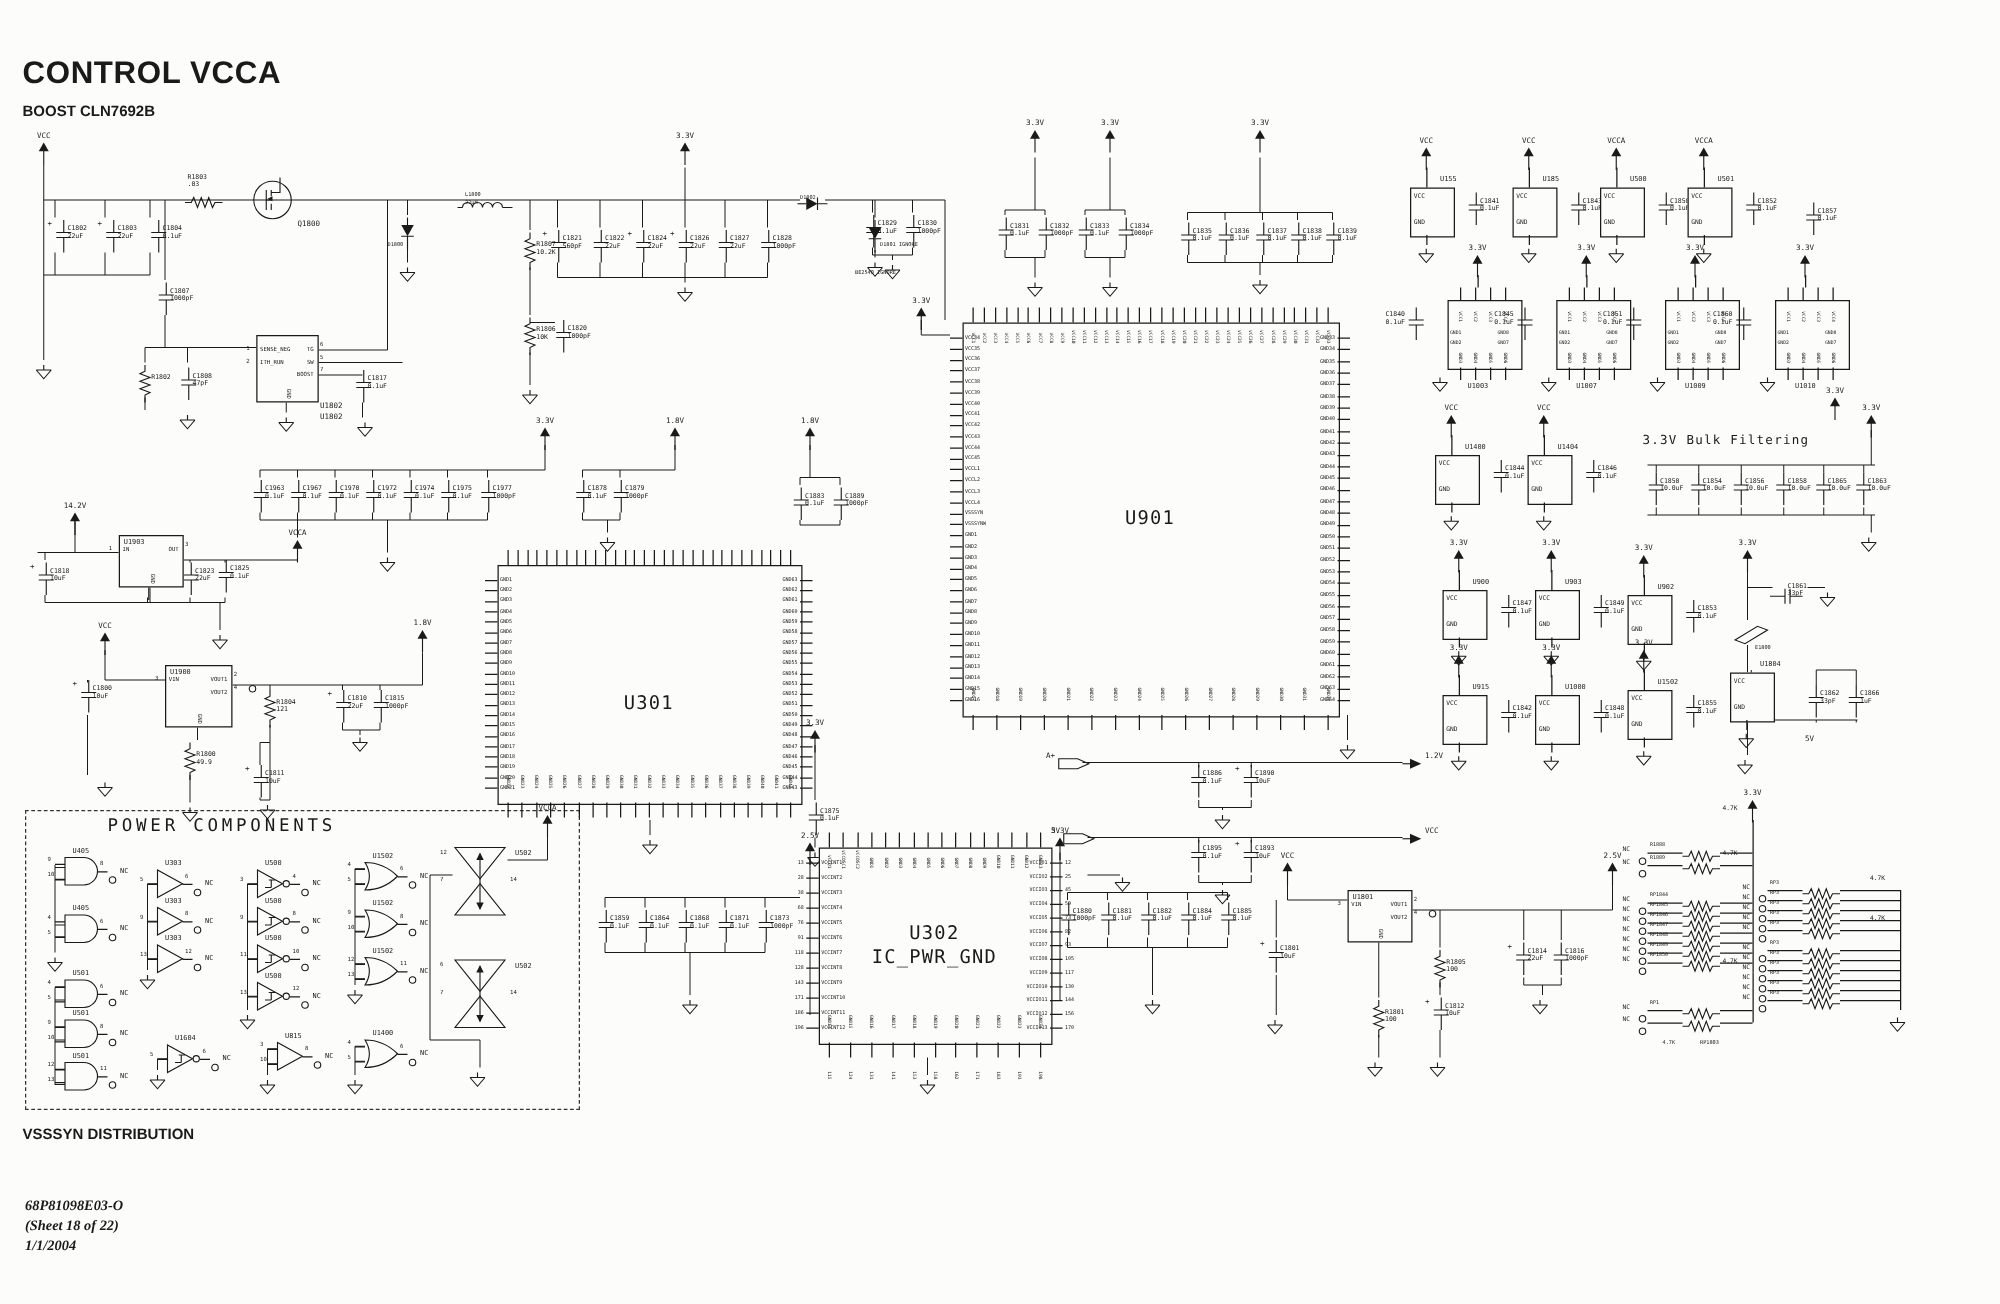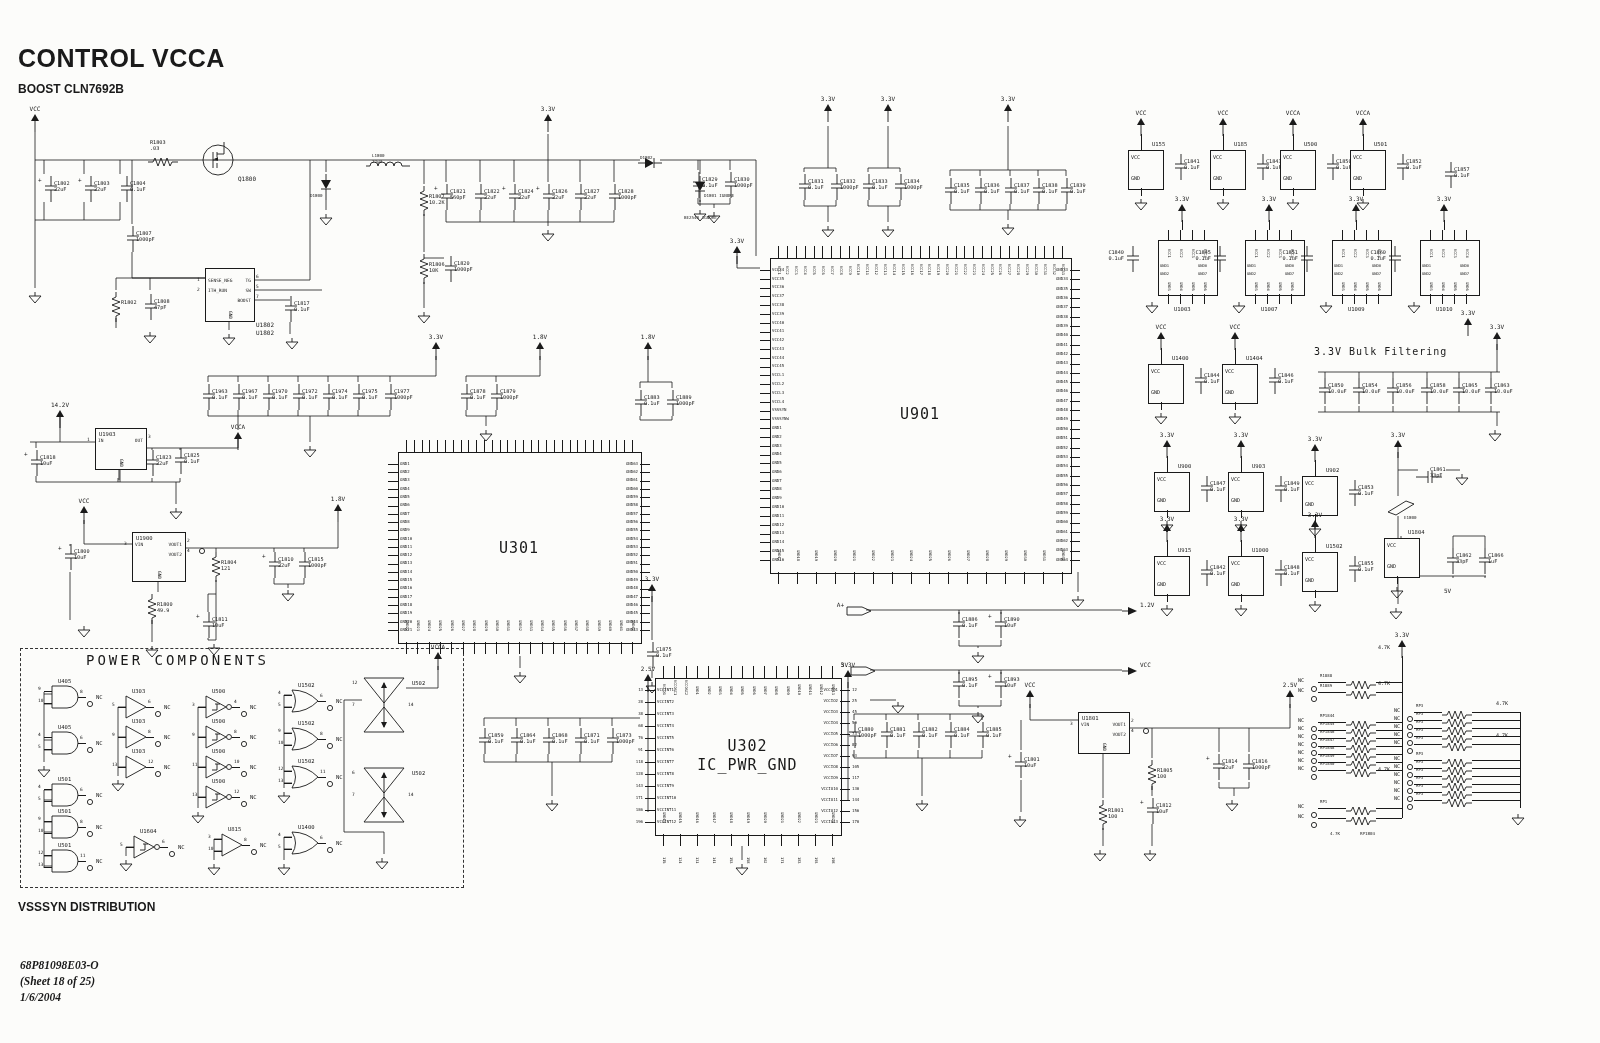--- a/index.html
+++ b/index.html
@@ -20,22 +20,22 @@
   svg{overflow:visible}
 </style>
 </head>
 <body>
 
 <div id="board">
   <div class="a t1" style="left:18px;top:44px">CONTROL VCCA</div>
   <div class="a t2" style="left:18px;top:82px">BOOST CLN7692B</div>
   <div class="a t3" style="left:18px;top:900px">VSSSYN DISTRIBUTION</div>
   <div class="a ft" style="left:20px;top:958px">68P81098E03-O</div>
-  <div class="a ft" style="left:20px;top:974px">(Sheet 18 of 25)</div>
-  <div class="a ft" style="left:20px;top:990px">1/6/2004</div>
+  <div class="a ft" style="left:20px;top:974px">(Sheet 18 of 22)</div>
+  <div class="a ft" style="left:20px;top:990px">1/1/2004</div>
 
   <div class="a" style="left:20px;top:648px;width:442px;height:238px;border:1.2px dashed #333"></div>
 
   <svg class="a" style="left:0;top:0" width="1600" height="1043" viewBox="0 0 1600 1043">
     <path fill="none" stroke="#1a1a1a" stroke-width="0.8" d="
       M35,132 V288 M35,160 H640 M660,160 H756 M756,160 V256
       M44,160 V174 M84,160 V174 M120,160 V174 M44,202 V220 M84,202 V220 M120,202 V220 M35,220 H120
       M132,160 V224 M132,252 V278 M132,278 H205
       M326,160 V172 M326,200 V210
       M548,134 V160
@@ -1657,21 +1657,21 @@
     <div class="w" style="left: 1005.2px; top: 572px; width: 1px; height: 12px;"></div>
     <div class="a" style="left: 1003.2px; top: 546px; height: 26px;"><span class="vt">GND29</span></div>
     <div class="w" style="left: 1024.13px; top: 572px; width: 1px; height: 12px;"></div>
     <div class="a" style="left: 1022.13px; top: 546px; height: 26px;"><span class="vt">GND30</span></div>
     <div class="w" style="left: 1043.07px; top: 572px; width: 1px; height: 12px;"></div>
     <div class="a" style="left: 1041.07px; top: 546px; height: 26px;"><span class="vt">GND31</span></div>
     <div class="w" style="left: 1062px; top: 572px; width: 1px; height: 12px;"></div>
     <div class="a" style="left: 1060px; top: 546px; height: 26px;"><span class="vt">GND32</span></div>
     <div class="a"></div>
     <div class="box a" style="left: 398px; top: 452px; width: 242px; height: 190px;"></div>
-    <div class="a" style="left: 398px; top: 540px;">
+    <div class="a" style="left: 398px; top: 554px;">
       <div style="font-size:15px;line-height:1.15;white-space:nowrap;width:242px;text-align:center;letter-spacing:1px">U301</div>
     </div>
     <div class="w" style="left: 388px; top: 464px; width: 10px; height: 1px;"></div>
     <div class="a" style="left: 400px; top: 461.8px;">
       <div style="font-size:4px;line-height:1.15;white-space:nowrap;">GND1</div>
     </div>
     <div class="w" style="left: 388px; top: 472.3px; width: 10px; height: 1px;"></div>
     <div class="a" style="left: 400px; top: 470.1px;">
       <div style="font-size:4px;line-height:1.15;white-space:nowrap;">GND2</div>
     </div>

